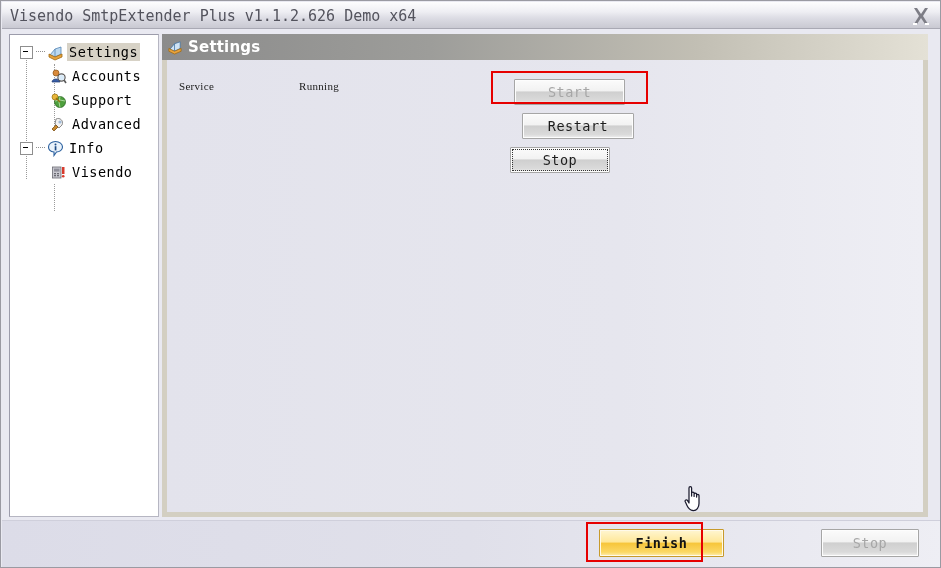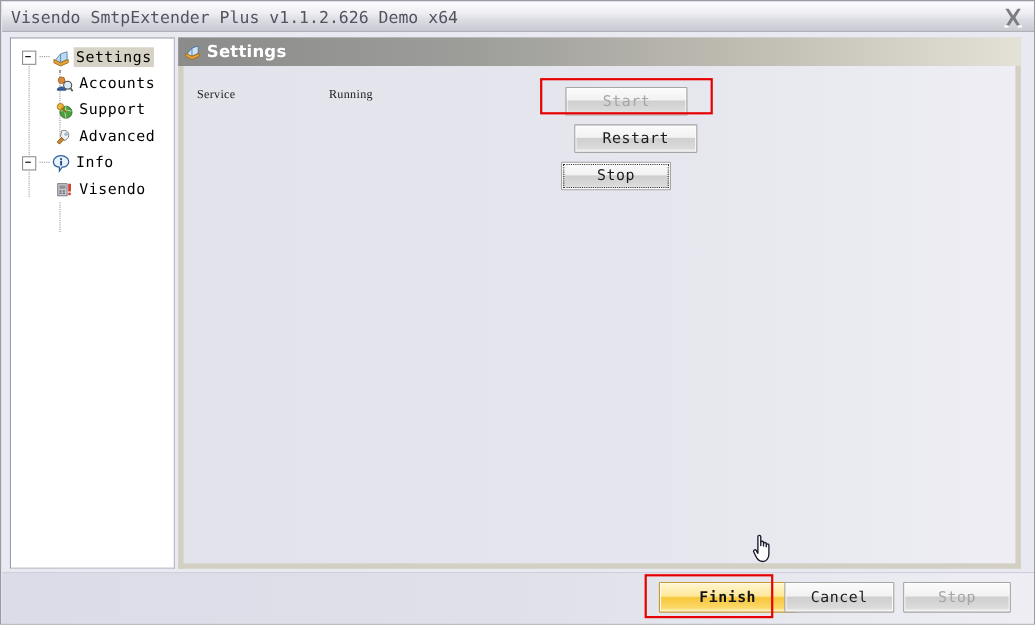--- a/index.html
+++ b/index.html
@@ -367,21 +367,20 @@
     <div class="field-label" style="left:12px; top:20px;">Service</div>
     <div class="field-label" style="left:132px; top:20px;">Running</div>
 
     <button class="btn disabled" style="left:347px; top:19px; width:111px; height:26px;">Start</button>
     <button class="btn" style="left:355px; top:53px; width:112px; height:26px;">Restart</button>
     <button class="btn focused" style="left:343px; top:87px; width:100px; height:26px;">Stop</button>
   </div>
 
   <div class="bottom-bar">
     <button class="btn primary" style="left:597px; top:8px; width:125px; height:28px;">Finish</button>
-    <button class="btn" style="left:711px; top:8px; width:100px; height:28px;">Cancel</button>
     <button class="btn disabled" style="left:819px; top:8px; width:98px; height:28px;">Stop</button>
   </div>
 
   <div class="annot" style="left:490px; top:70px; width:157px; height:33px;"></div>
   <div class="annot" style="left:585px; top:521px; width:117px; height:40px;"></div>
 
   <div class="cursor" style="left:681px; top:481px;">
     <svg width="26" height="32" viewBox="0 0 26 32">
       <path d="M7 20 L7 6 C7 4.3 9.6 4.3 9.6 6 L9.6 14 L9.6 11.2 C9.6 9.7 12.1 9.7 12.1 11.2 L12.1 14.4
                L12.1 12.2 C12.1 10.8 14.6 10.8 14.6 12.2 L14.6 15 L14.6 13.4 C14.6 12.1 17 12.1 17 13.4

